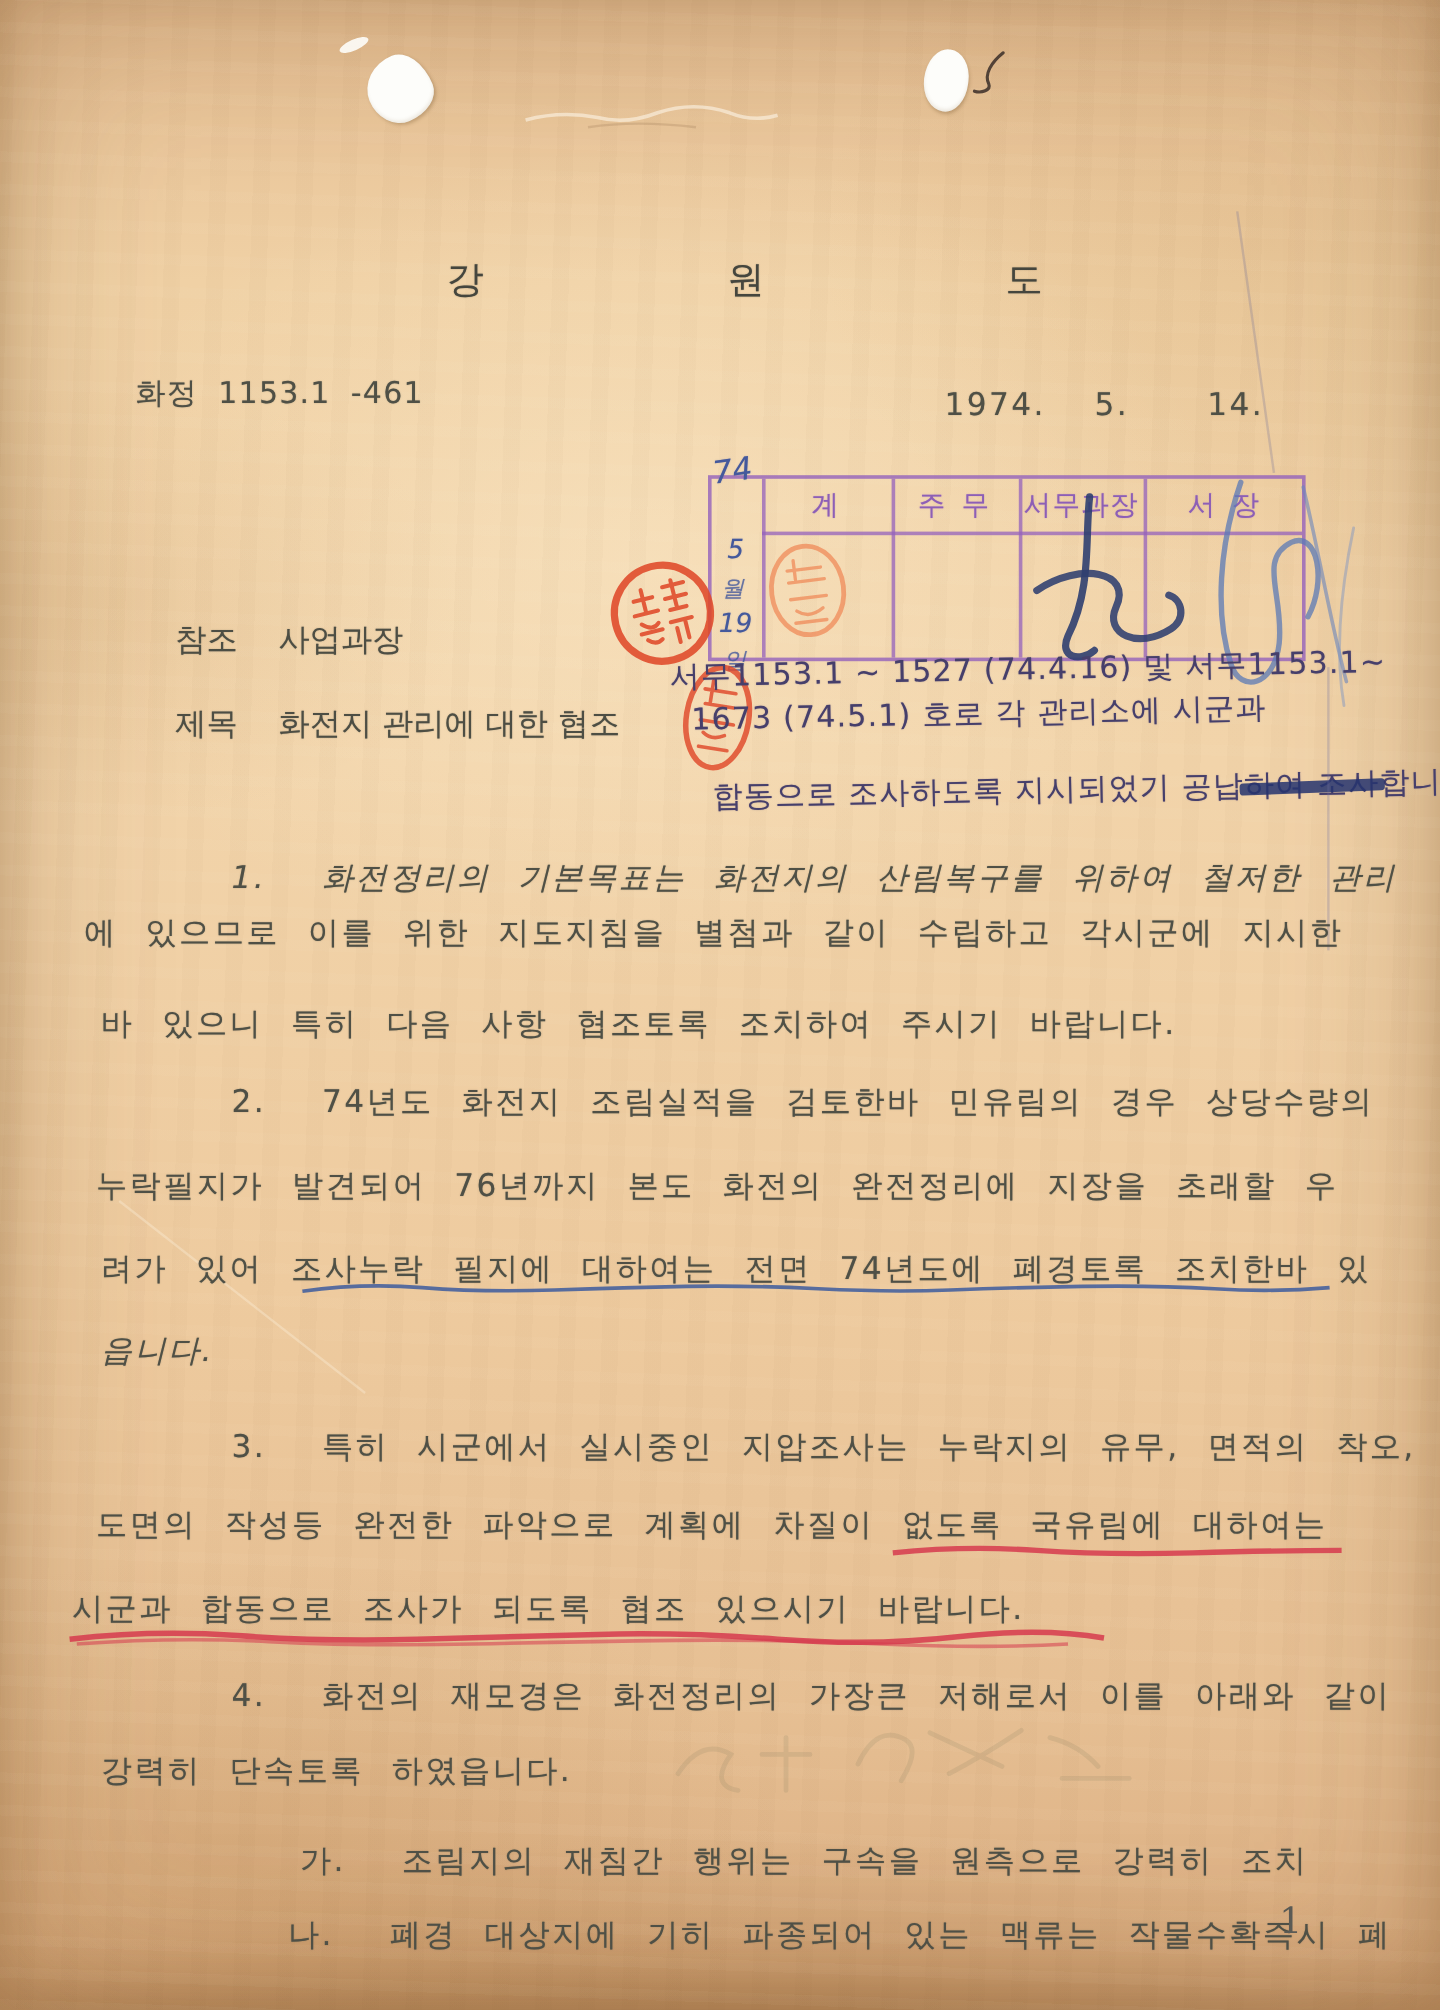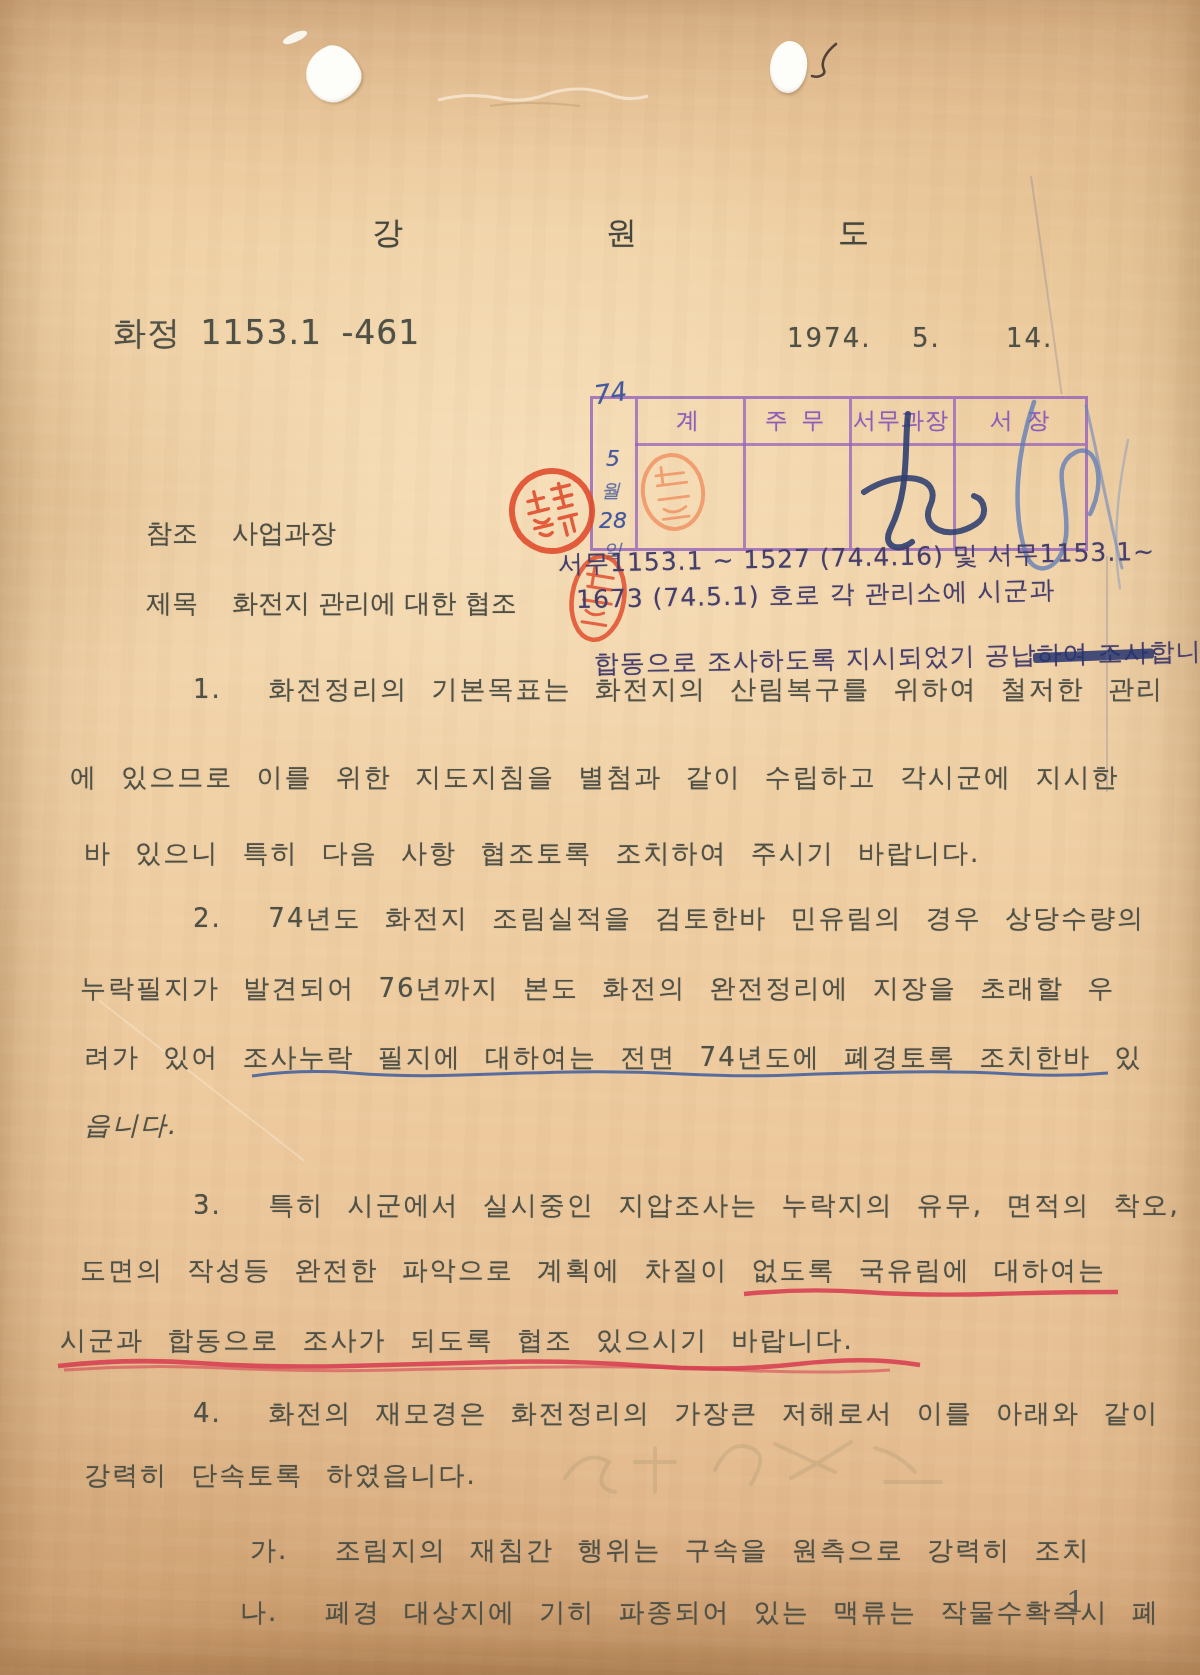--- a/index.html
+++ b/index.html
@@ -59,21 +59,21 @@
   </svg>
   <svg class="scratch" style="left:430px;top:70px;" width="260" height="50" viewBox="0 0 260 50">
     <path d="M8 30 q30 -8 60 -2 q24 6 50 -4 q30 -10 60 0 q20 8 40 2" fill="none" stroke="rgba(255,250,238,.55)" stroke-width="3"></path>
     <path d="M60 36 q40 -6 90 0" fill="none" stroke="rgba(120,90,55,.18)" stroke-width="2"></path>
   </svg>
 
   <span class="title-char" style="left:372px;">강</span>
   <span class="title-char" style="left:606px;">원</span>
   <span class="title-char" style="left:838px;">도</span>
 
-  <div class="type" style="left:113px;top:311px;font-size:33px;letter-spacing:1px;word-spacing:8px;">화정 1153.1 -461</div>
+  <div class="type" style="left:113px;top:311px;font-size:25px;letter-spacing:1px;word-spacing:8px;">화정 1153.1 -461</div>
   <span class="type" style="left:787px;top:323px;">1974.</span>
   <span class="type" style="left:912px;top:323px;">5.</span>
   <span class="type" style="left:1006px;top:323px;">14.</span>
 
   <div class="field" style="top:486px;">
     <span class="lab">참조</span><span>사업과장</span>
   </div>
   <div class="field" style="top:556px;">
     <span class="lab">제목</span><span>화전지 관리에 대한 협조</span>
   </div>
@@ -86,21 +86,21 @@
     <div class="hline"></div>
     <div class="hcell" style="left:45px;width:102px;">계</div>
     <div class="hcell" style="left:153px;width:100px;">주 무</div>
     <div class="hcell" style="left:258px;width:100px;letter-spacing:1px;">서무과장</div>
     <div class="hcell" style="left:363px;width:130px;">서 장</div>
   </div>
 
   <div class="rcv" style="left:594px;top:378px;transform:rotate(-8deg);font-size:26px;">74</div>
   <div class="rcv" style="left:606px;top:446px;">5</div>
   <div class="rcv" style="left:601px;top:478px;font-size:19px;opacity:.8;">월</div>
-  <div class="rcv" style="left:599px;top:508px;">28</div>
+  <div class="rcv" style="left:599px;top:508px;">19</div>
   <div class="rcv" style="left:603px;top:538px;font-size:19px;opacity:.8;">일</div>
 
   <svg class="scratch" style="left:828px;top:392px;" width="330" height="215" viewBox="0 0 330 215">
     <g fill="none" stroke-linecap="round">
       <path d="M80 22 C76 58 82 98 62 138 C54 156 72 160 84 150" stroke="#2f3f70" stroke-width="6" opacity=".9"></path>
       <path d="M36 100 C72 76 116 84 102 114 C92 136 120 150 148 132 C160 124 158 108 146 104" stroke="#2f3f70" stroke-width="6" opacity=".88"></path>
       <path d="M206 10 C188 62 184 120 198 162 C206 186 234 180 238 144 C242 104 220 74 248 60 C270 50 278 92 262 122" stroke="#5b79b5" stroke-width="4.5" opacity=".75"></path>
       <path d="M258 14 C270 62 280 124 294 176" stroke="#6b86bd" stroke-width="3" opacity=".6"></path>
       <path d="M300 48 C290 96 284 150 292 196" stroke="#7b92c4" stroke-width="2.4" opacity=".45"></path>
     </g>
@@ -132,21 +132,21 @@
   <div class="hand" style="left:558px;top:541px;">서무1153.1 ~ 1527 (74.4.16) 및 서무1153.1~</div>
   <div class="hand" style="left:576px;top:578px;">1673 (74.5.1) 호로 각 관리소에 시군과</div>
   <div class="hand" style="left:558px;top:612px;">
     <span>합동으로 조사하도록 지시되었기 공납</span><span class="struck">하여 조사</span><span>합니다</span>
   </div>
 
   <div class="scratch" style="left:1032px;top:176px;width:220px;height:1.5px;background:rgba(105,105,150,.25);transform:rotate(82deg);transform-origin:0 0;"></div>
   <div class="scratch" style="left:1106px;top:556px;width:2px;height:236px;background:rgba(110,110,160,.28);"></div>
   <div class="scratch" style="left:100px;top:1000px;width:260px;height:2px;background:rgba(255,248,232,.30);transform:rotate(38deg);transform-origin:0 0;"></div>
 
-  <div class="type" style="left:193px;top:672px;">1.  화전정리의 기본목표는 화전지의 산림복구를 위하여 철저한 관리</div>
+  <div class="type" style="left:193px;top:714px;font-style:italic;">1.  화전정리의 기본목표는 화전지의 산림복구를 위하여 철저한 관리</div>
   <div class="type" style="left:70px;top:760px;">에 있으므로 이를 위한 지도지침을 별첨과 같이 수립하고 각시군에 지시한</div>
   <div class="type" style="left:84px;top:836px;">바 있으니 특히 다음 사항 협조토록 조치하여 주시기 바랍니다.</div>
   <div class="type" style="left:193px;top:901px;">2.  74년도 화전지 조림실적을 검토한바 민유림의 경우 상당수량의</div>
   <div class="type" style="left:80px;top:971px;">누락필지가 발견되어 76년까지 본도 화전의 완전정리에 지장을 초래할 우</div>
   <div class="type" style="left:84px;top:1040px;">려가 있어 조사누락 필지에 대하여는 전면 74년도에 폐경토록 조치한바 있</div>
   <div class="type" style="left:84px;top:1108px;font-style:italic;">읍니다.</div>
   <div class="type" style="left:193px;top:1188px;">3.  특히 시군에서 실시중인 지압조사는 누락지의 유무, 면적의 착오,</div>
   <div class="type" style="left:80px;top:1253px;">도면의 작성등 완전한 파악으로 계획에 차질이 없도록 국유림에 대하여는</div>
   <div class="type" style="left:60px;top:1323px;">시군과 합동으로 조사가 되도록 협조 있으시기 바랍니다.</div>
   <div class="type" style="left:193px;top:1396px;text-align:center;">4.  화전의 재모경은 화전정리의 가장큰 저해로서 이를 아래와 같이</div>

